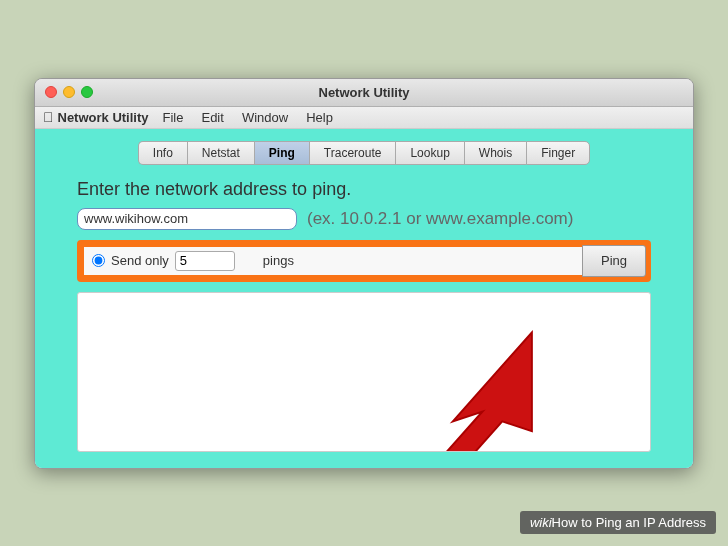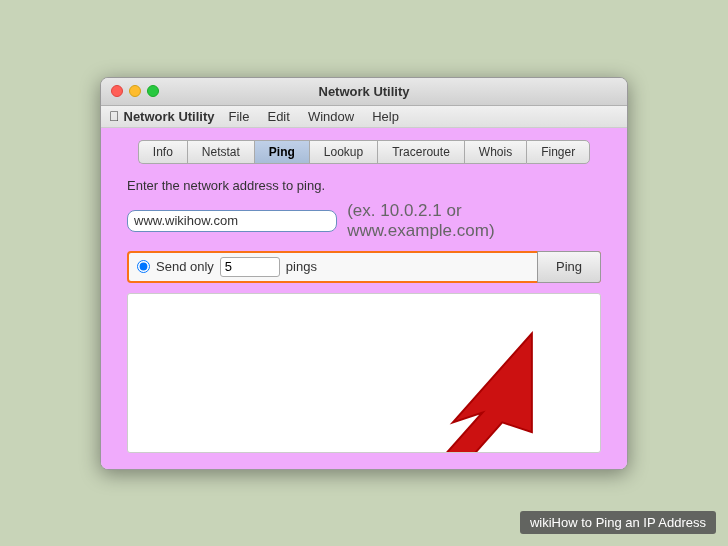--- a/index.html
+++ b/index.html
@@ -18,21 +18,21 @@
       height: 546px;
       display: flex;
       flex-direction: column;
       align-items: center;
       justify-content: center;
       background: #c8d4b8;
       position: relative;
     }
 
     .window {
-      width: 528px;
+      width: 660px;
       background: #ececec;
       border-radius: 8px;
       box-shadow: 0 4px 20px rgba(0,0,0,0.4);
       overflow: hidden;
       border: 1px solid #999;
     }
 
     
     .title-bar {
       background: linear-gradient(to bottom, #e8e8e8, #d0d0d0);
@@ -102,22 +102,22 @@
     .menu-item {
       font-size: 13px;
       color: #333;
       padding: 14px 8px;
       border-radius: 3px;
       cursor: default;
     }
 
     
     .content {
-      background: #f0abfc;
-      padding: 12px 16px 16px;
+      background: #5eead4;
+      padding: 12px 32px 16px;
     }
 
     
     .tabs {
       display: flex;
       gap: 0;
       margin-bottom: 14px;
       justify-content: center;
     }
 
@@ -146,21 +146,21 @@
       color: #000;
       font-weight: bold;
     }
 
     
     .form-area {
       padding: 0 10px;
     }
 
     .address-label {
-      font-size: 13px;
+      font-size: 18px;
       color: #333;
       margin-bottom: 8px;
     }
 
     .address-input-row {
       display: flex;
       align-items: center;
       gap: 10px;
       margin-bottom: 10px;
     }
@@ -192,21 +192,21 @@
 
     .radio-row input[type="radio"] {
       margin: 0;
     }
 
     
     .send-only-row {
       display: flex;
       align-items: center;
       gap: 6px;
-      border: 2px solid #f97316;
+      border: 7px solid #f97316;
       border-radius: 4px;
       padding: 4px 8px;
       background: #f8f8f8;
       margin-bottom: 10px;
       position: relative;
     }
 
     .send-only-label {
       font-size: 13px;
       color: #333;
@@ -219,20 +219,21 @@
       border-radius: 3px;
       padding: 0 4px;
       font-size: 13px;
       background: white;
     }
 
     .pings-label {
       font-size: 13px;
       color: #333;
       flex: 1;
+      margin-left: 22px;
     }
 
     .ping-button {
       position: absolute;
       right: -2px;
       top: -2px;
       bottom: -2px;
       padding: 0 18px;
       background: linear-gradient(to bottom, #f5f5f5, #d8d8d8);
       border: 1px solid #999;
@@ -260,20 +261,21 @@
       bottom: 12px;
       right: 12px;
       background: rgba(80,80,80,0.85);
       color: white;
       font-size: 13px;
       padding: 4px 10px;
       border-radius: 3px;
     }
 
     .wikihow-bar .wiki-part {
+      font-style: italic;
     }
 
     .wikihow-bar .how-part {
       font-weight: normal;
     }
   </style>
 </head>
 <body>
 
 <div class="outer-wrapper">
@@ -298,22 +300,22 @@
       <span class="menu-item">Window</span>
       <span class="menu-item">Help</span>
     </div>
 
     <div class="content">
 
       <div class="tabs">
         <div class="tab">Info</div>
         <div class="tab">Netstat</div>
         <div class="tab active">Ping</div>
+        <div class="tab">Traceroute</div>
         <div class="tab">Lookup</div>
-        <div class="tab">Traceroute</div>
         <div class="tab">Whois</div>
         <div class="tab">Finger</div>
       </div>
 
       <div class="form-area">
         <div class="address-label">Enter the network address to ping.</div>
 
         <div class="address-input-row">
           <input class="address-input" type="text" value="www.wikihow.com" style="">
           <span class="address-hint">(ex. 10.0.2.1 or www.example.com)</span>

